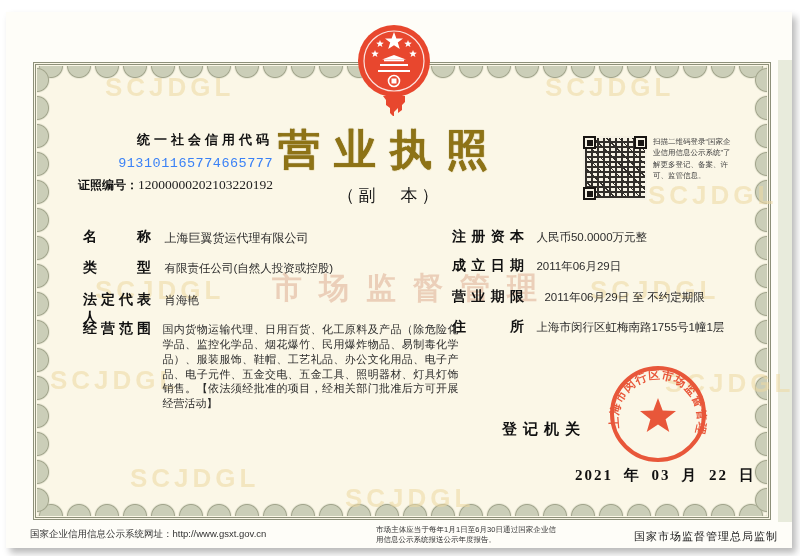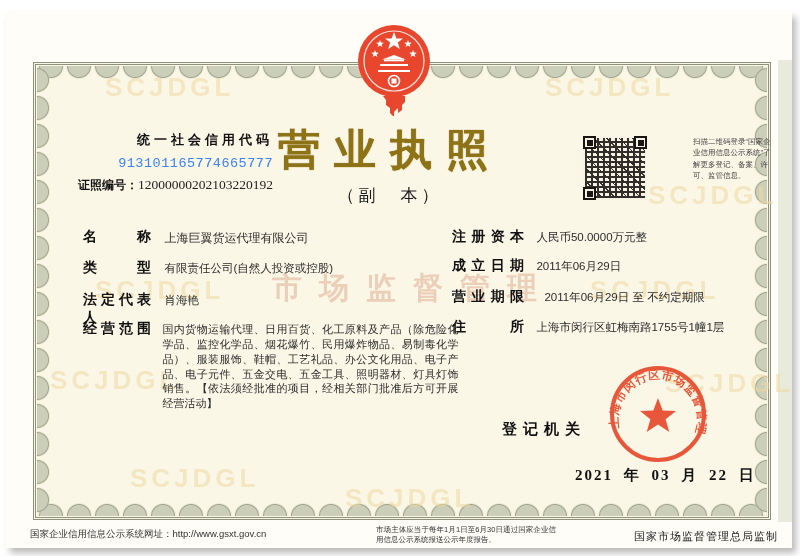--- a/index.html
+++ b/index.html
@@ -50,21 +50,21 @@
   .qr{position:absolute;left:583px;top:136px;width:64px;height:64px;background:#f6f2e4;z-index:3;}
   .qr .noise{position:absolute;inset:2px;opacity:.88;
     background-image:
       repeating-linear-gradient(0deg,#181512 0 2px,transparent 2px 5px),
       repeating-linear-gradient(90deg,#181512 0 2px,transparent 2px 6px),
       repeating-linear-gradient(45deg,transparent 0 3px,#181512 3px 4px,transparent 4px 9px);}
   .finder{position:absolute;width:13px;height:13px;border:2.5px solid #181512;background:#f6f2e4;box-sizing:border-box;}
   .finder::after{content:"";position:absolute;inset:1.5px;background:#181512;}
   .f-tl{left:0;top:0;} .f-tr{right:0;top:0;} .f-bl{left:0;bottom:0;}
   .qr-caption{position:absolute;left:653px;top:136px;width:78px;font-size:7.5px;line-height:1.5;
-              color:#3d3d3d;z-index:3;margin-left:40px;}
+              color:#3d3d3d;z-index:3;}
   
   .row{position:absolute;z-index:3;}
   .flabel{display:inline-block;font-size:14px;font-weight:bold;color:#111;
           text-align:justify;text-align-last:justify;vertical-align:top;}
   .flabel.left{width:68px;}
   .flabel.right{width:72px;}
   .fvalue{display:inline-block;font-size:11.5px;color:#2b2b2b;vertical-align:top;margin-top:2px;}
   .scope{width:296px;font-size:11px;line-height:1.35;text-align:justify;}
   
   .regauth{position:absolute;left:502px;top:420px;font-size:15px;font-weight:bold;letter-spacing:6px;color:#111;z-index:3;white-space:nowrap;}

